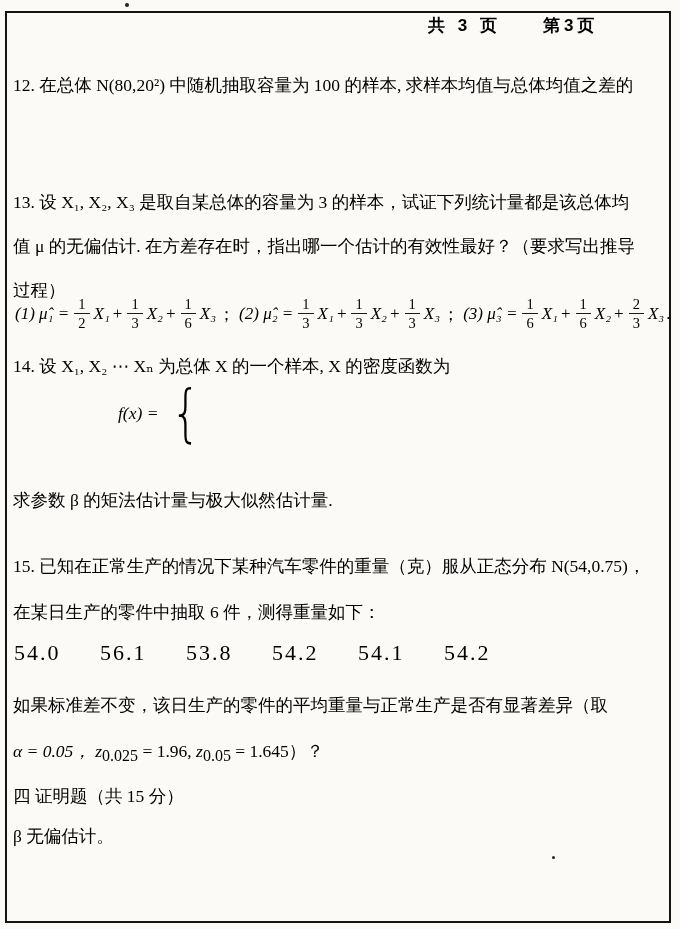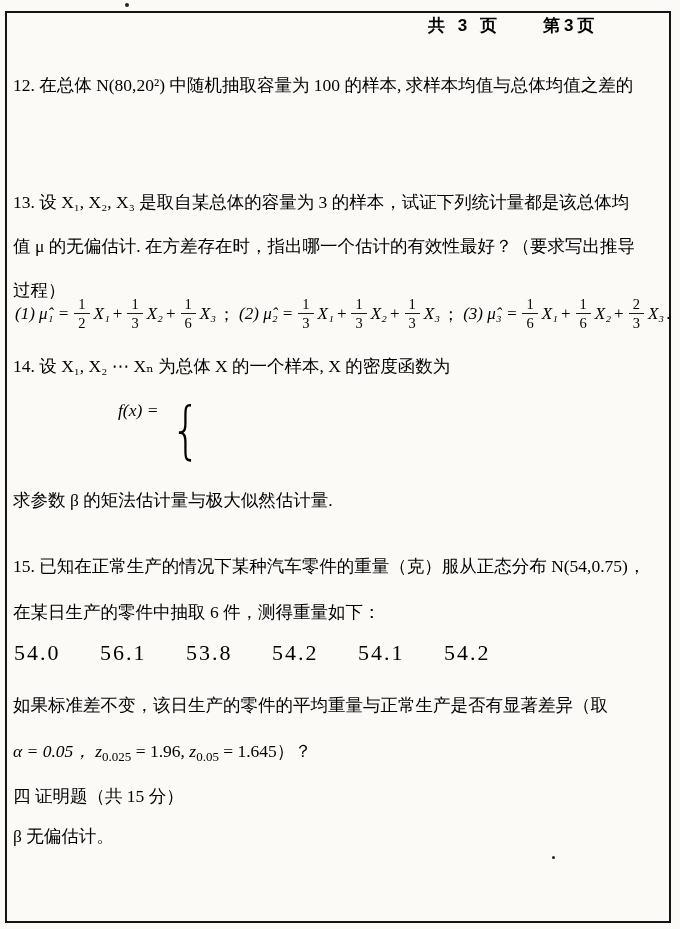--- a/index.html
+++ b/index.html
@@ -30,39 +30,39 @@
   .formula-line .pre { font-style:italic; margin-right:3px; }
   .formula-line .op { margin:0 3px; }
   .formula-line .mvar { font-style:italic; margin-left:2px; }
   .frac { display:inline-block; text-align:center; vertical-align:middle; margin:0 2px; }
   .frac .num { display:block; font-size:14.5px; line-height:16px; padding:0 4px 1px 4px; border-bottom:1.3px solid #1b1b1b; }
   .frac .den { display:block; font-size:14.5px; line-height:17px; padding-top:1px; }
   .fsep { margin:0 4px 0 2px; }
 
   
   .piecewise {
-    position:absolute; left:118px; top:400px; height:66px;
-    display:flex; font-size:17.5px;
+    position:absolute; left:118px; top:380px; height:66px;
+    display:flex; align-items:center; font-size:17.5px;
   }
   .fx-lhs { font-style:italic; margin-right:8px; }
   .brace { font-size:62px; font-weight:100; line-height:60px;
            font-family:"DejaVu Sans",sans-serif; transform:scaleX(0.75); margin-right:2px; }
   .cases { display:flex; flex-direction:column; gap:4px; }
   .case-row { display:flex; line-height:28px; }
   .case-expr { font-style:italic; min-width:96px; }
   .case-cond { font-style:italic; }
   .case-cond.cjk { font-style:normal; margin-left:34px; }
   .case-expr.zero { padding-left:10px; font-style:normal; }
   sup { font-size:12px; }
 
   
   .data-row { position:absolute; left:14px; top:640px; font-size:22px; white-space:nowrap; }
   .data-row span { display:inline-block; margin-right:34px; letter-spacing:2px; }
 
-  .zsub { font-size:13px; vertical-align:-4px; }
+  .zsub { font-size:16px; vertical-align:-4px; }
   .zvar { font-style:italic; }
 </style>
 </head>
 <body>
 
 <div class="page">
   <div class="page-border"></div>
   <div class="speck" style="left:125px; top:3px; width:4px; height:4px;"></div>
   <div class="speck" style="left:552px; top:856px; width:3px; height:3px;"></div>
 

